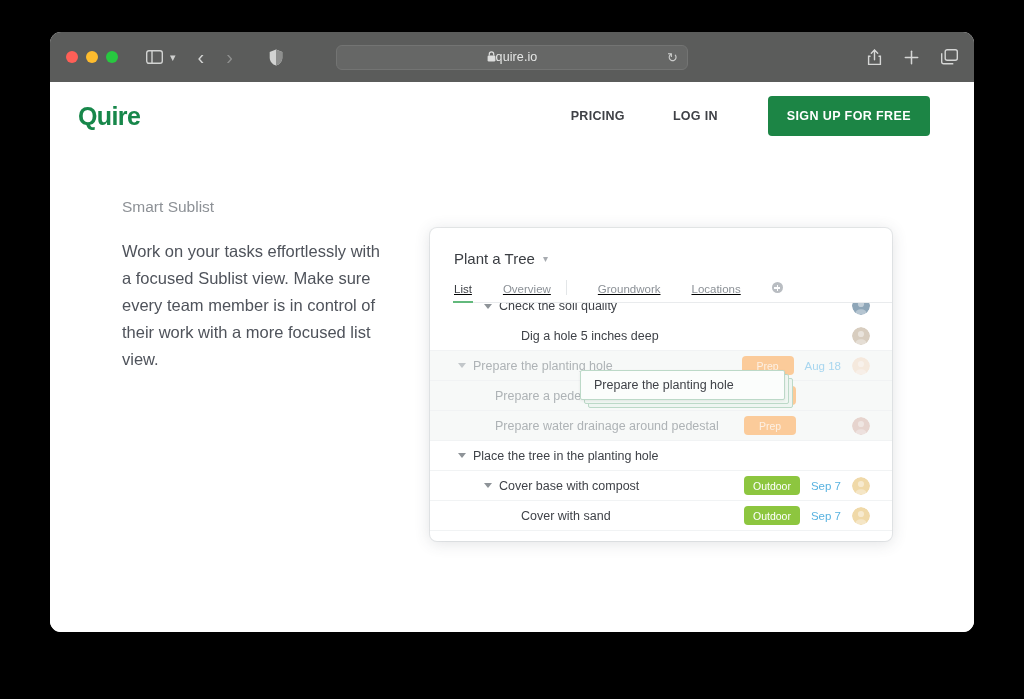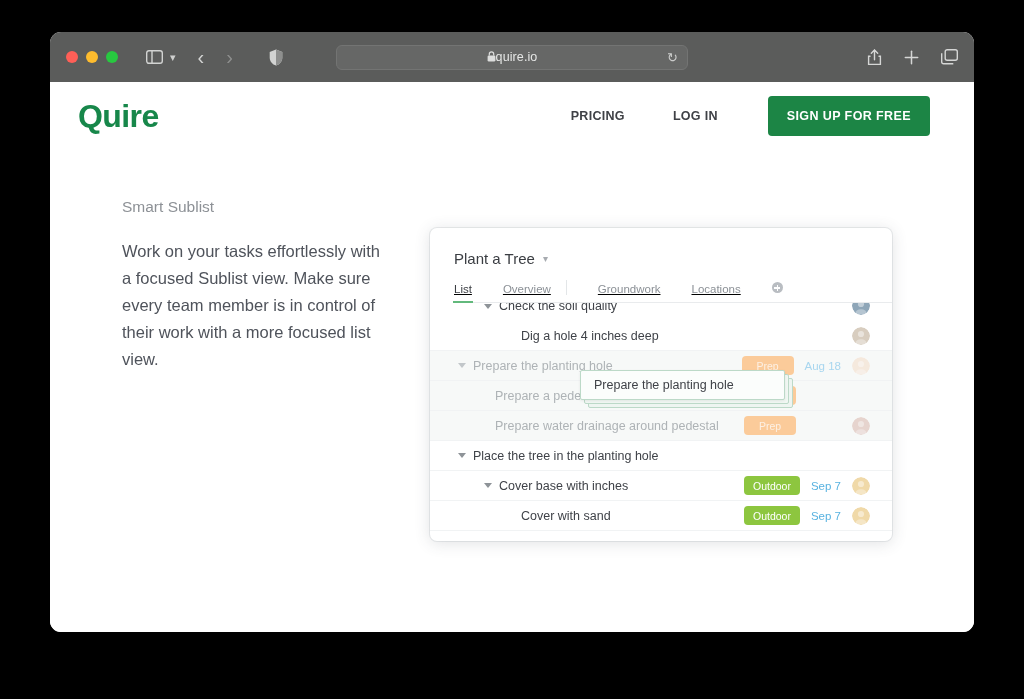--- a/index.html
+++ b/index.html
@@ -69,21 +69,21 @@
 
   
   #page { position: relative; height: 550px; background: #fff; }
 
   
   #site-header {
     height: 68px;
     display: flex; align-items: center;
     padding: 0 44px 0 28px;
   }
-  #logo { font-size: 32px; font-weight: 700; color: #17874a; letter-spacing: -.6px; }
+  #logo { font-size: 25px; font-weight: 700; color: #17874a; letter-spacing: -.6px; }
   #main-nav { margin-left: auto; display: flex; align-items: center; gap: 0; }
   .nav-link {
     font-size: 12.5px; font-weight: 600; color: #3f4146;
     letter-spacing: .3px; text-decoration: none; padding: 0 24px;
     cursor: pointer;
   }
   #signup-button {
     background: #1c8545; color: #fff;
     font-size: 12.5px; font-weight: 700; letter-spacing: .4px;
     border: none; border-radius: 4px;
@@ -344,21 +344,21 @@
                   <path d="M2.6 17.2a6.6 6.6 0 0 1 12.8 0z" fill="rgba(255,255,255,.35)"></path>
                 </svg></span>
             </div>
           </div>
         </div>
 
       <div id="task-list">
           <div class="task-row">
             <span style="width: 80px; flex: 0 0 auto;"></span>
             <span class="caret-spacer"></span>
-            <span class="task-title">Dig a hole 4 inches deep</span>
+            <span class="task-title">Dig a hole 5 inches deep</span>
             <div class="row-right">
               <span style="width: 70px; display: block;"></span>
               <span style="width: 34px; display: block;"></span>
               <span class="avatar"><svg width="18" height="18" viewBox="0 0 18 18">
                   <circle cx="9" cy="9" r="9" fill="#d8cdbf"></circle>
                   <circle cx="9" cy="7" r="3.1" fill="rgba(255,255,255,.45)"></circle>
                   <path d="M2.6 17.2a6.6 6.6 0 0 1 12.8 0z" fill="rgba(255,255,255,.35)"></path>
                 </svg></span>
             </div>
           </div>
@@ -408,21 +408,21 @@
             <span class="task-title">Place the tree in the planting hole</span>
             <div class="row-right">
               <span style="width: 70px; display: block;"></span>
               <span style="width: 34px; display: block;"></span>
               <span style="width: 18px; display: block;"></span>
             </div>
           </div>
           <div class="task-row">
             <span style="width: 54px; flex: 0 0 auto;"></span>
             <span class="caret-icon"></span>
-            <span class="task-title">Cover base with inches</span>
+            <span class="task-title">Cover base with compost</span>
             <div class="row-right">
               <span class="badge outdoor">Outdoor</span>
               <span class="due-date">Sep 7</span>
               <span class="avatar"><svg width="18" height="18" viewBox="0 0 18 18">
                   <circle cx="9" cy="9" r="9" fill="#f0d9a8"></circle>
                   <circle cx="9" cy="7" r="3.1" fill="rgba(255,255,255,.45)"></circle>
                   <path d="M2.6 17.2a6.6 6.6 0 0 1 12.8 0z" fill="rgba(255,255,255,.35)"></path>
                 </svg></span>
             </div>
           </div>

